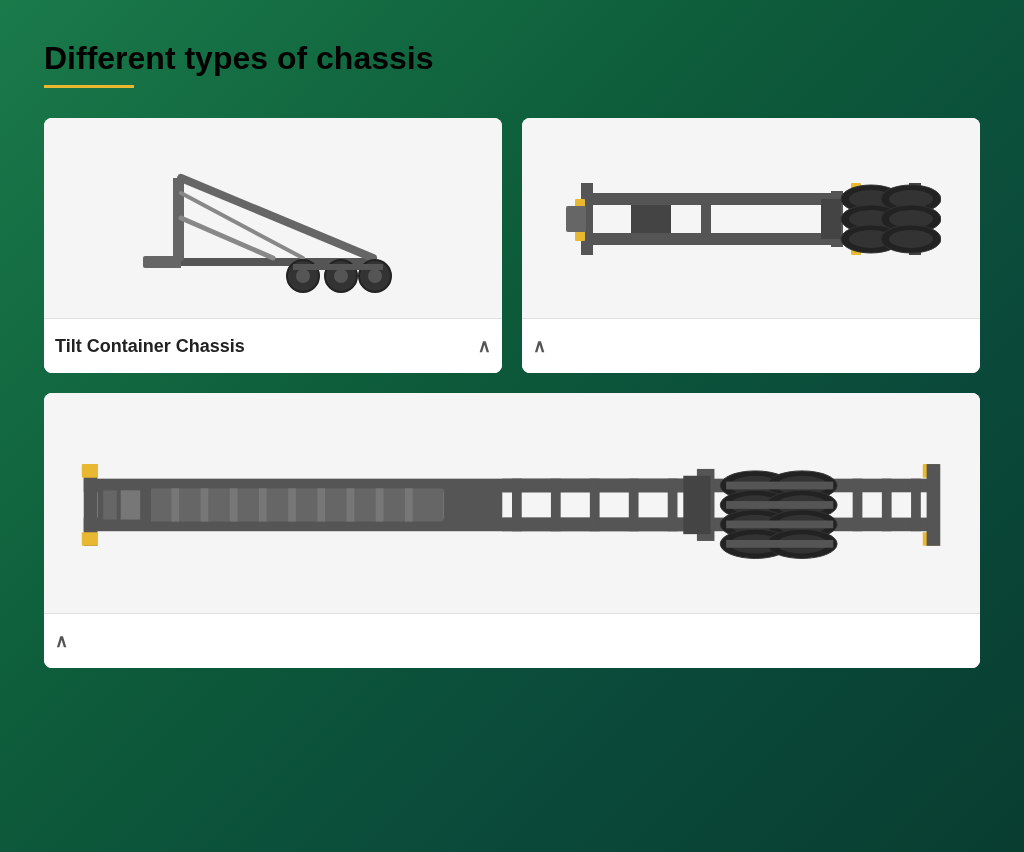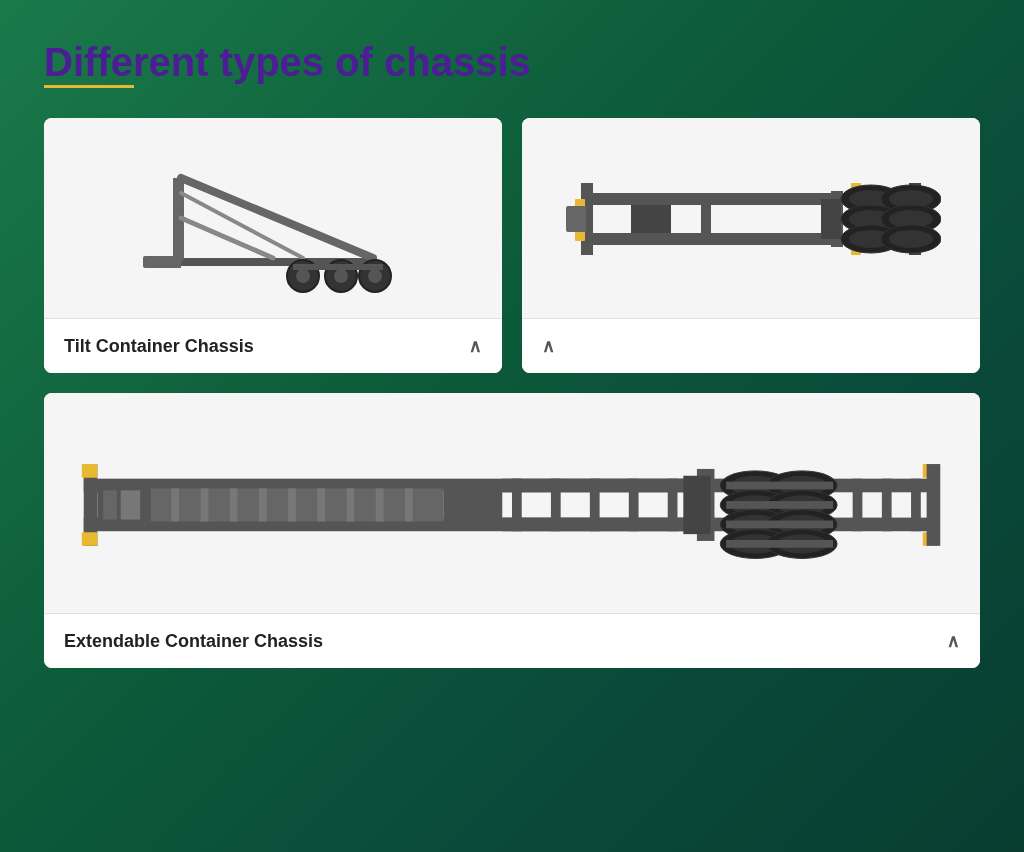--- a/index.html
+++ b/index.html
@@ -9,23 +9,24 @@
       height: 852px;
       background: linear-gradient(135deg, #1a7a4a 0%, #0d5c3a 40%, #0a4a3a 70%, #083d30 100%);
       font-family: 'Segoe UI', Arial, sans-serif;
       display: flex;
       flex-direction: column;
       padding: 40px 44px;
       overflow: hidden;
     }
 
     .page-title {
-      color: #4c1d95;
-      font-size: 40px;
+      color: #000000;
+      font-size: 32px;
       font-weight: 700;
+      margin-bottom: 8px;
     }
 
     .title-underline {
       width: 90px;
       height: 3px;
       background: #e8b830;
       margin-bottom: 30px;
     }
 
     .grid-top {
@@ -48,21 +49,21 @@
       justify-content: center;
       padding: 20px;
     }
 
     .card-image.tall {
       height: 200px;
     }
 
     .card-label {
       background: #ffffff;
-      padding: 16px 20px;
+      padding: 16px 11px;
       display: flex;
       align-items: center;
       justify-content: space-between;
       font-size: 18px;
       font-weight: 600;
       color: #222222;
       border-top: 1px solid #e0e0e0;
     }
 
     .chevron {
@@ -250,16 +251,15 @@
       <rect x="670" y="98" width="110" height="8" fill="#555"></rect>
       <rect x="670" y="118" width="110" height="8" fill="#555"></rect>
       <rect x="670" y="138" width="110" height="8" fill="#555"></rect>
 
       <rect x="800" y="75" width="10" height="54" fill="#555"></rect>
       <rect x="830" y="75" width="10" height="54" fill="#555"></rect>
       <rect x="860" y="75" width="10" height="54" fill="#555"></rect>
     </svg>
   </div>
   <div class="card-label">
-    <span>Extendable Container Chassis</span>
     <span class="chevron">∧</span>
   </div>
 </div>
 
 </body></html>

